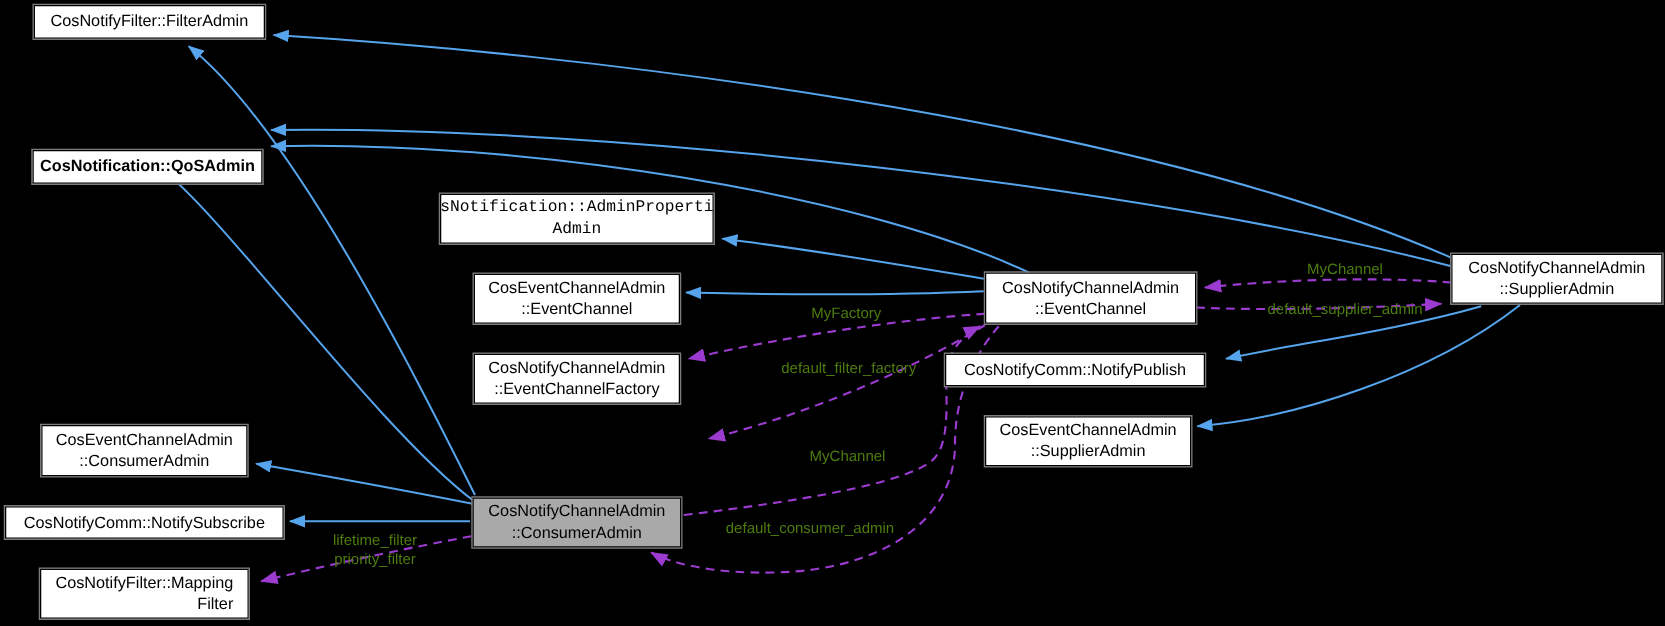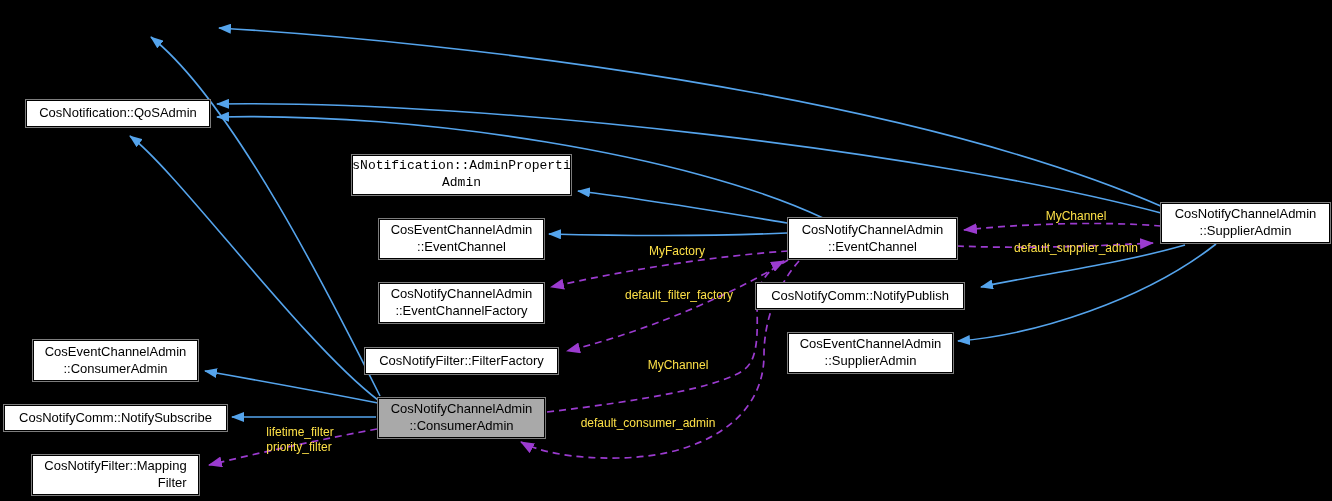--- a/index.html
+++ b/index.html
@@ -25,23 +25,24 @@
     align-items: center;
     justify-content: center;
     text-align: center;
     white-space: pre-line;
     cursor: pointer;
   }
   .node.focus { background: #a9a9a9; }
   .elabel {
     position: absolute;
     transform: translate(-50%, -50%);
-    color: #fde047;
+    color: #4d7c0f;
     font-size: 12px;
     line-height: 1.25;
+    text-align: center;
     white-space: pre-line;
     pointer-events: none;
     padding-left: 16px;
   }
 </style>
 </head>
 <body>
 
 <div id="canvas">
 
@@ -73,28 +74,28 @@
       <path d="M 788,251 C 715,256 625,270 551,287" marker-end="url(#ap)"></path>
       <path d="M 788,260 C 745,287 660,328 567,351" marker-end="url(#ap)"></path>
       <path d="M 547,412 C 640,401 722,387 745,369 C 760,357 757,325 757,300 C 757,285 768,269 784,261" marker-end="url(#ap)"></path>
       <path d="M 799,261 C 777,286 764,320 764,355 C 764,420 700,457 618,458 C 572,459 537,451 521,442" marker-end="url(#ap)"></path>
       <path d="M 1161,226 C 1100,221 1020,224 964,230" marker-end="url(#ap)"></path>
       <path d="M 957,246 C 1025,249 1100,246 1153,243" marker-end="url(#ap)"></path>
       <path d="M 377,429 C 328,438 262,452 209,465" marker-end="url(#ap)"></path>
     </g>
   </svg>
 
-  <div class="node" style="left:26px;  top:100px; width:184px; height:27px;">CosNotification::QoSAdmin</div>
+  <div class="node" style="left:27px;  top:4px;   width:185px; height:27px;">CosNotifyFilter::FilterAdmin</div>
+  <div class="node" style="left:26px;  top:120px; width:184px; height:27px;font-weight:bold;">CosNotification::QoSAdmin</div>
   <div class="node" style="left:352px; top:155px; width:219px; height:40px;font-family:Liberation Mono, monospace;">CosNotification::AdminProperties
 Admin</div>
   <div class="node" style="left:379px; top:219px; width:165px; height:40px;">CosEventChannelAdmin
 ::EventChannel</div>
   <div class="node" style="left:379px; top:283px; width:165px; height:40px;">CosNotifyChannelAdmin
 ::EventChannelFactory</div>
-  <div class="node" style="left:365px; top:348px; width:193px; height:26px;">CosNotifyFilter::FilterFactory</div>
   <div class="node" style="left:33px;  top:340px; width:165px; height:41px;">CosEventChannelAdmin
 ::ConsumerAdmin</div>
   <div class="node" style="left:4px;   top:405px; width:223px; height:26px;">CosNotifyComm::NotifySubscribe</div>
   <div class="node" style="left:32px;  top:455px; width:167px; height:40px;text-align:right;">CosNotifyFilter::Mapping
 Filter</div>
   <div class="node focus" style="left:378px; top:398px; width:167px; height:40px;">CosNotifyChannelAdmin
 ::ConsumerAdmin</div>
   <div class="node" style="left:788px; top:218px; width:169px; height:41px;">CosNotifyChannelAdmin
 ::EventChannel</div>
   <div class="node" style="left:756px; top:283px; width:208px; height:26px;">CosNotifyComm::NotifyPublish</div>

